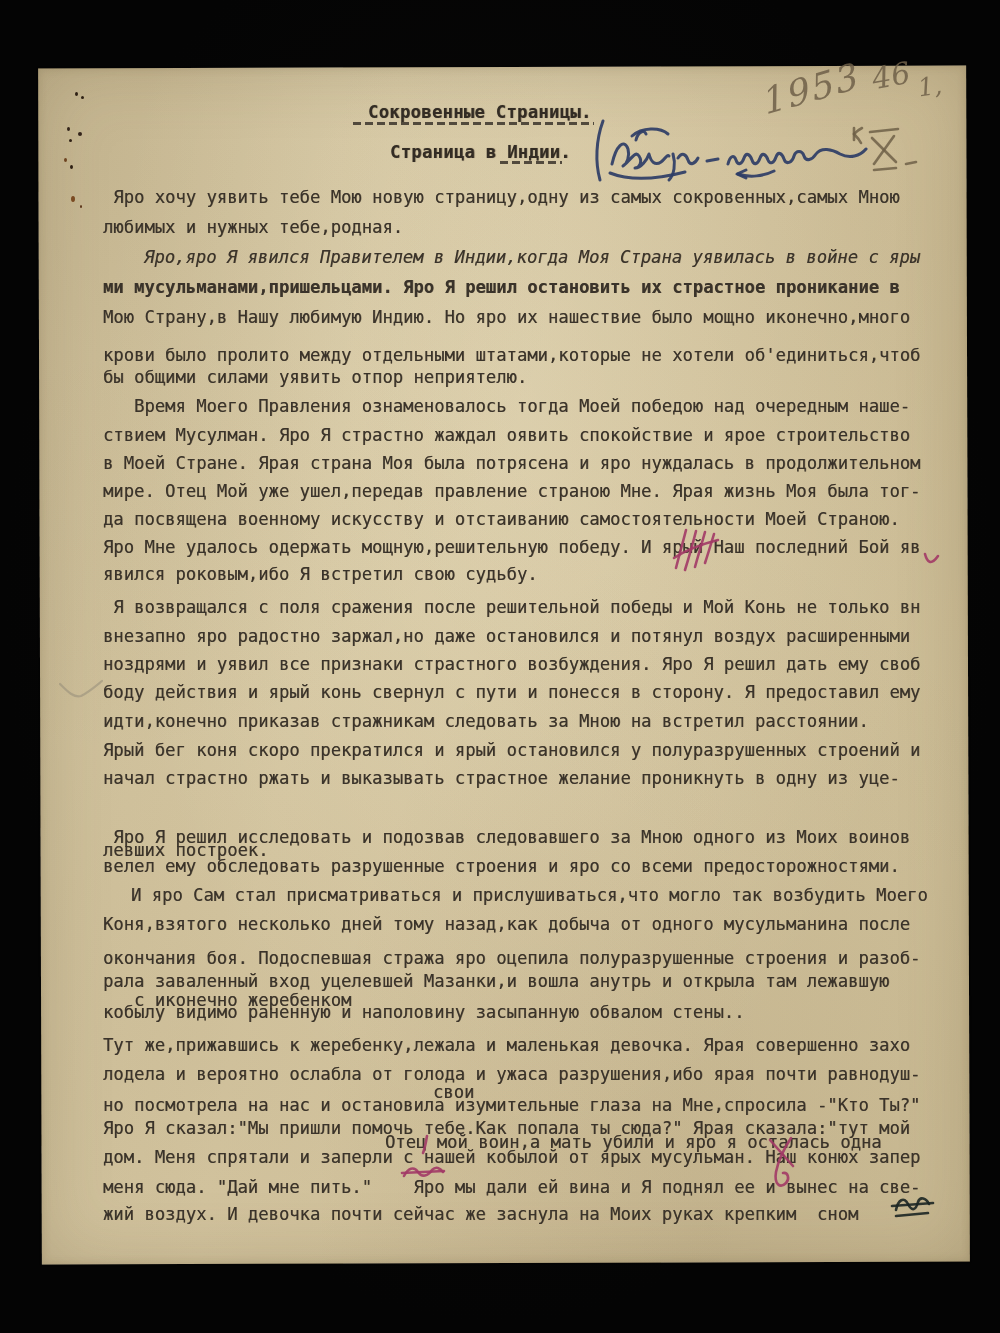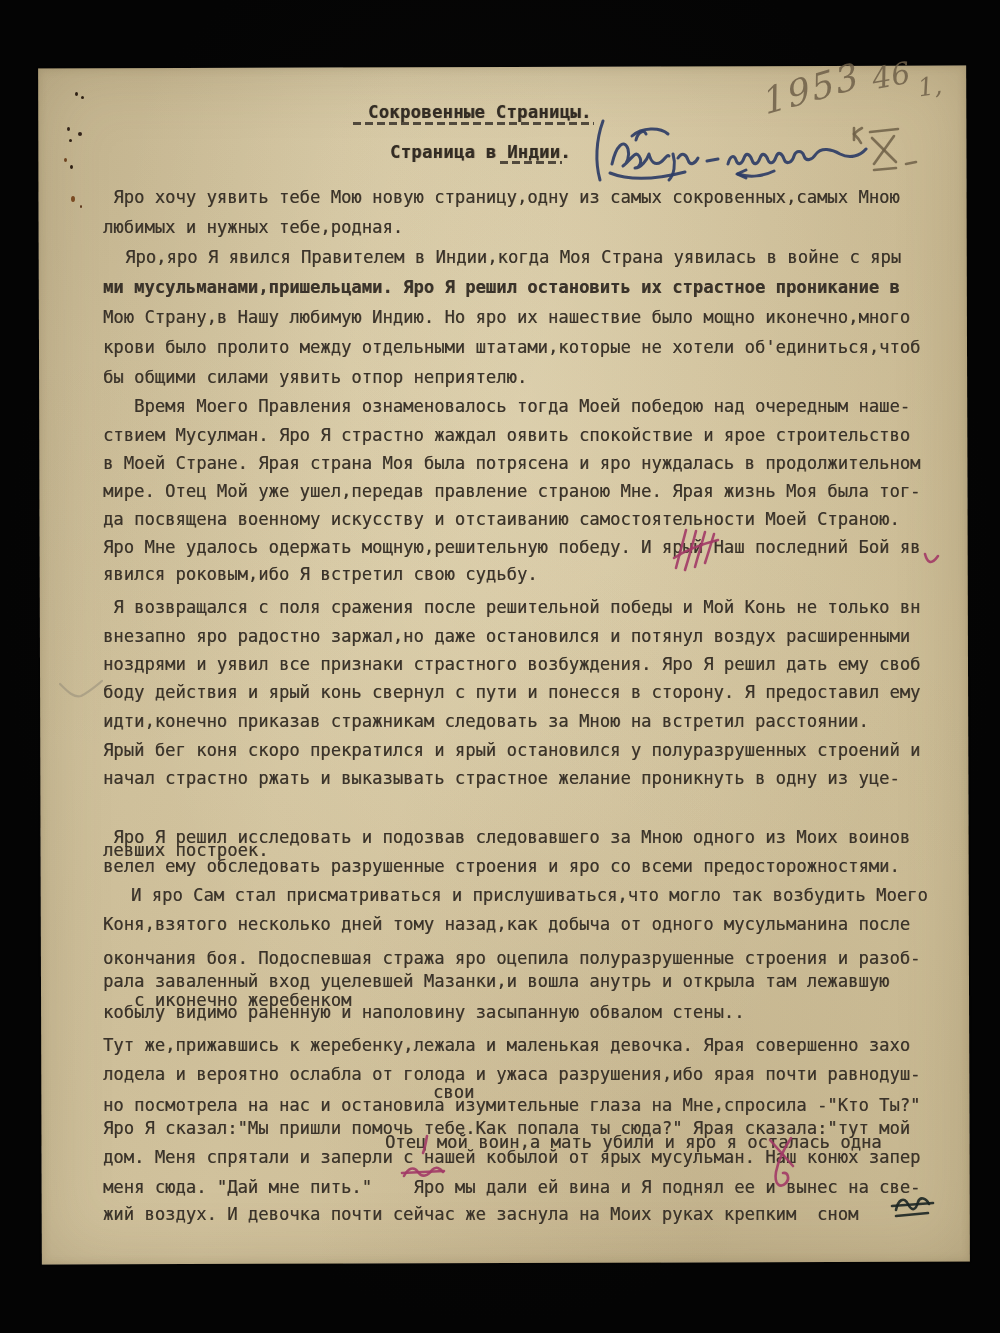--- a/index.html
+++ b/index.html
@@ -49,24 +49,24 @@
   <div class="speck" style="left:80px;top:205px;width:2px;height:3px;background:#5a3418"></div>
 
   <div class="tl tt" style="left:368px;top:101px;">Сокровенные Страницы.</div>
   <div class="dashu" style="left:353px;top:122px;width:241px;"></div>
   <div class="tl tt" style="left:390px;top:141px;">Страница в Индии.</div>
   <div class="dashu" style="left:500px;top:161px;width:62px;"></div>
 
   <div id="body-lines">
       <div class="tl" style="left: 103px; top: 186px;"> Яро хочу уявить тебе Мою новую страницу,одну из самых сокровенных,самых Мною</div>
       <div class="tl" style="left: 103px; top: 216px;">любимых и нужных тебе,родная.</div>
-      <div class="tl" style="left: 94px; top: 246px;">   Яро,яро Я явился Правителем в Индии,когда Моя Страна уявилась в войне с яры</div>
+      <div class="tl" style="left: 113px; top: 246px; font-style: italic;">   Яро,яро Я явился Правителем в Индии,когда Моя Страна уявилась в войне с яры</div>
       <div class="tl" style="left: 103px; top: 276px; font-weight: bold;">ми мусульманами,пришельцами. Яро Я решил остановить их страстное проникание в</div>
       <div class="tl" style="left: 103px; top: 306px;">Мою Страну,в Нашу любимую Индию. Но яро их нашествие было мощно иконечно,много</div>
-      <div class="tl" style="left: 103px; top: 336px;">крови было пролито между отдельными штатами,которые не хотели об'единиться,чтоб</div>
+      <div class="tl" style="left: 103px; top: 344px;">крови было пролито между отдельными штатами,которые не хотели об'единиться,чтоб</div>
       <div class="tl" style="left: 103px; top: 366px;">бы общими силами уявить отпор неприятелю.</div>
       <div class="tl" style="left: 103px; top: 395px;">   Время Моего Правления ознаменовалось тогда Моей победою над очередным наше-</div>
       <div class="tl" style="left: 103px; top: 424px;">ствием Мусулман. Яро Я страстно жаждал оявить спокойствие и ярое строительство</div>
       <div class="tl" style="left: 103px; top: 452px;">в Моей Стране. Ярая страна Моя была потрясена и яро нуждалась в продолжительном</div>
       <div class="tl" style="left: 103px; top: 480px;">мире. Отец Мой уже ушел,передав правление страною Мне. Ярая жизнь Моя была тог-</div>
       <div class="tl" style="left: 103px; top: 508px;">да посвящена военному искусству и отстаиванию самостоятельности Моей Страною.</div>
       <div class="tl" style="left: 103px; top: 536px;">Яро Мне удалось одержать мощную,решительную победу. И ярый Наш последний Бой яв</div>
       <div class="tl" style="left: 103px; top: 563px;">явился роковым,ибо Я встретил свою судьбу.</div>
       <div class="tl" style="left: 103px; top: 596px;"> Я возвращался с поля сражения после решительной победы и Мой Конь не только вн</div>
       <div class="tl" style="left: 103px; top: 625px;">внезапно яро радостно заржал,но даже остановился и потянул воздух расширенными</div>

